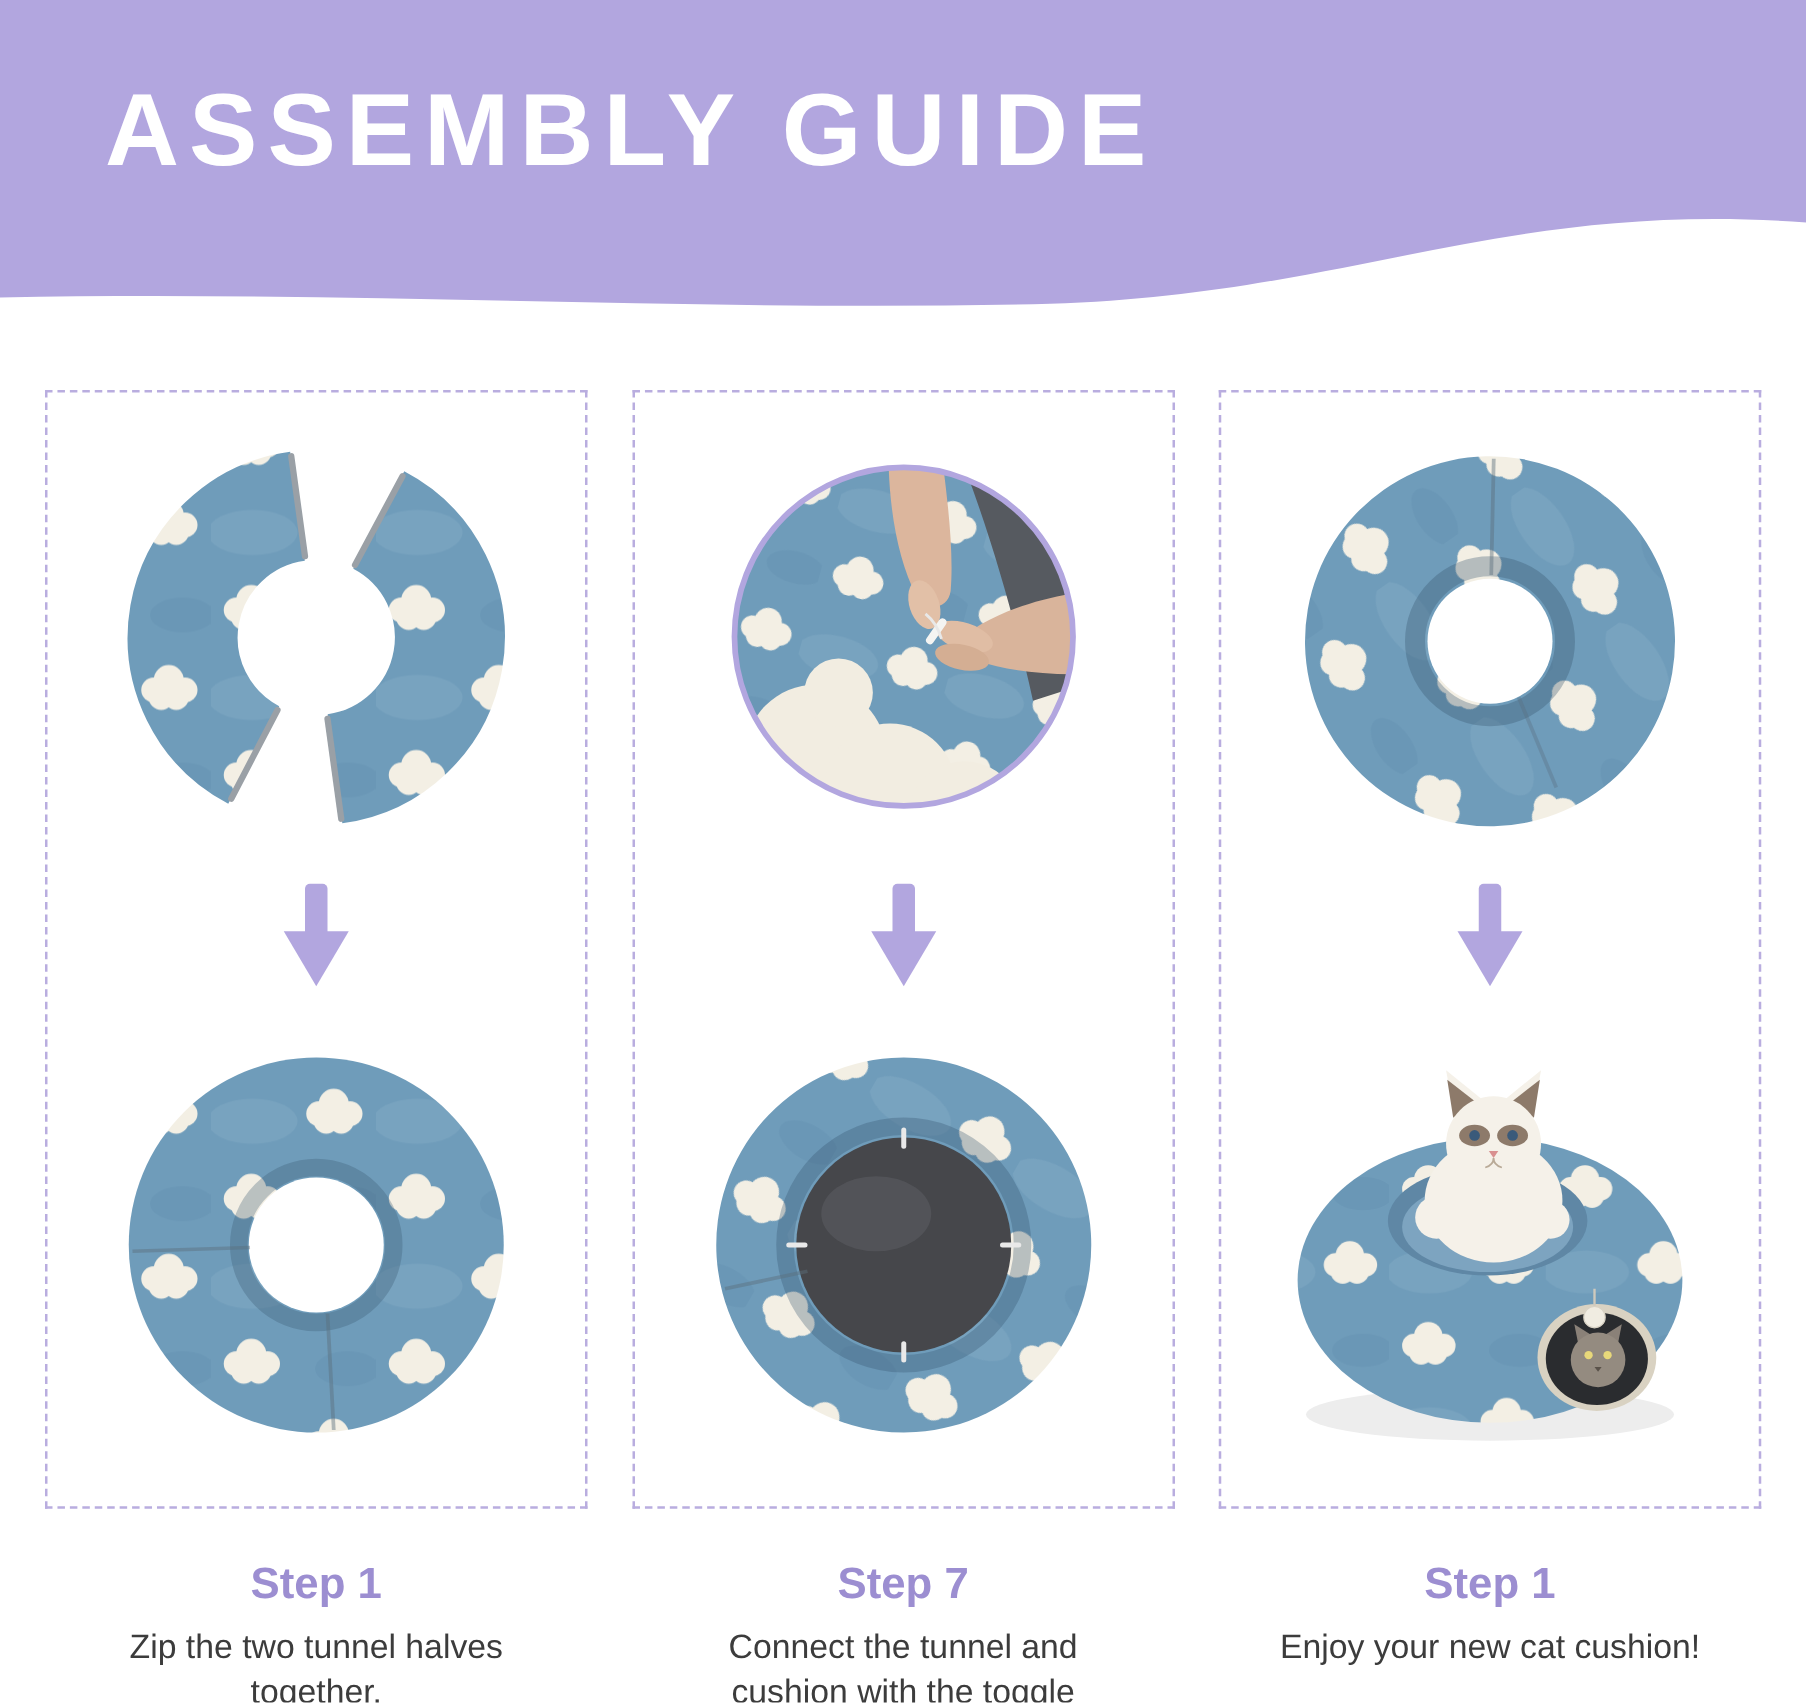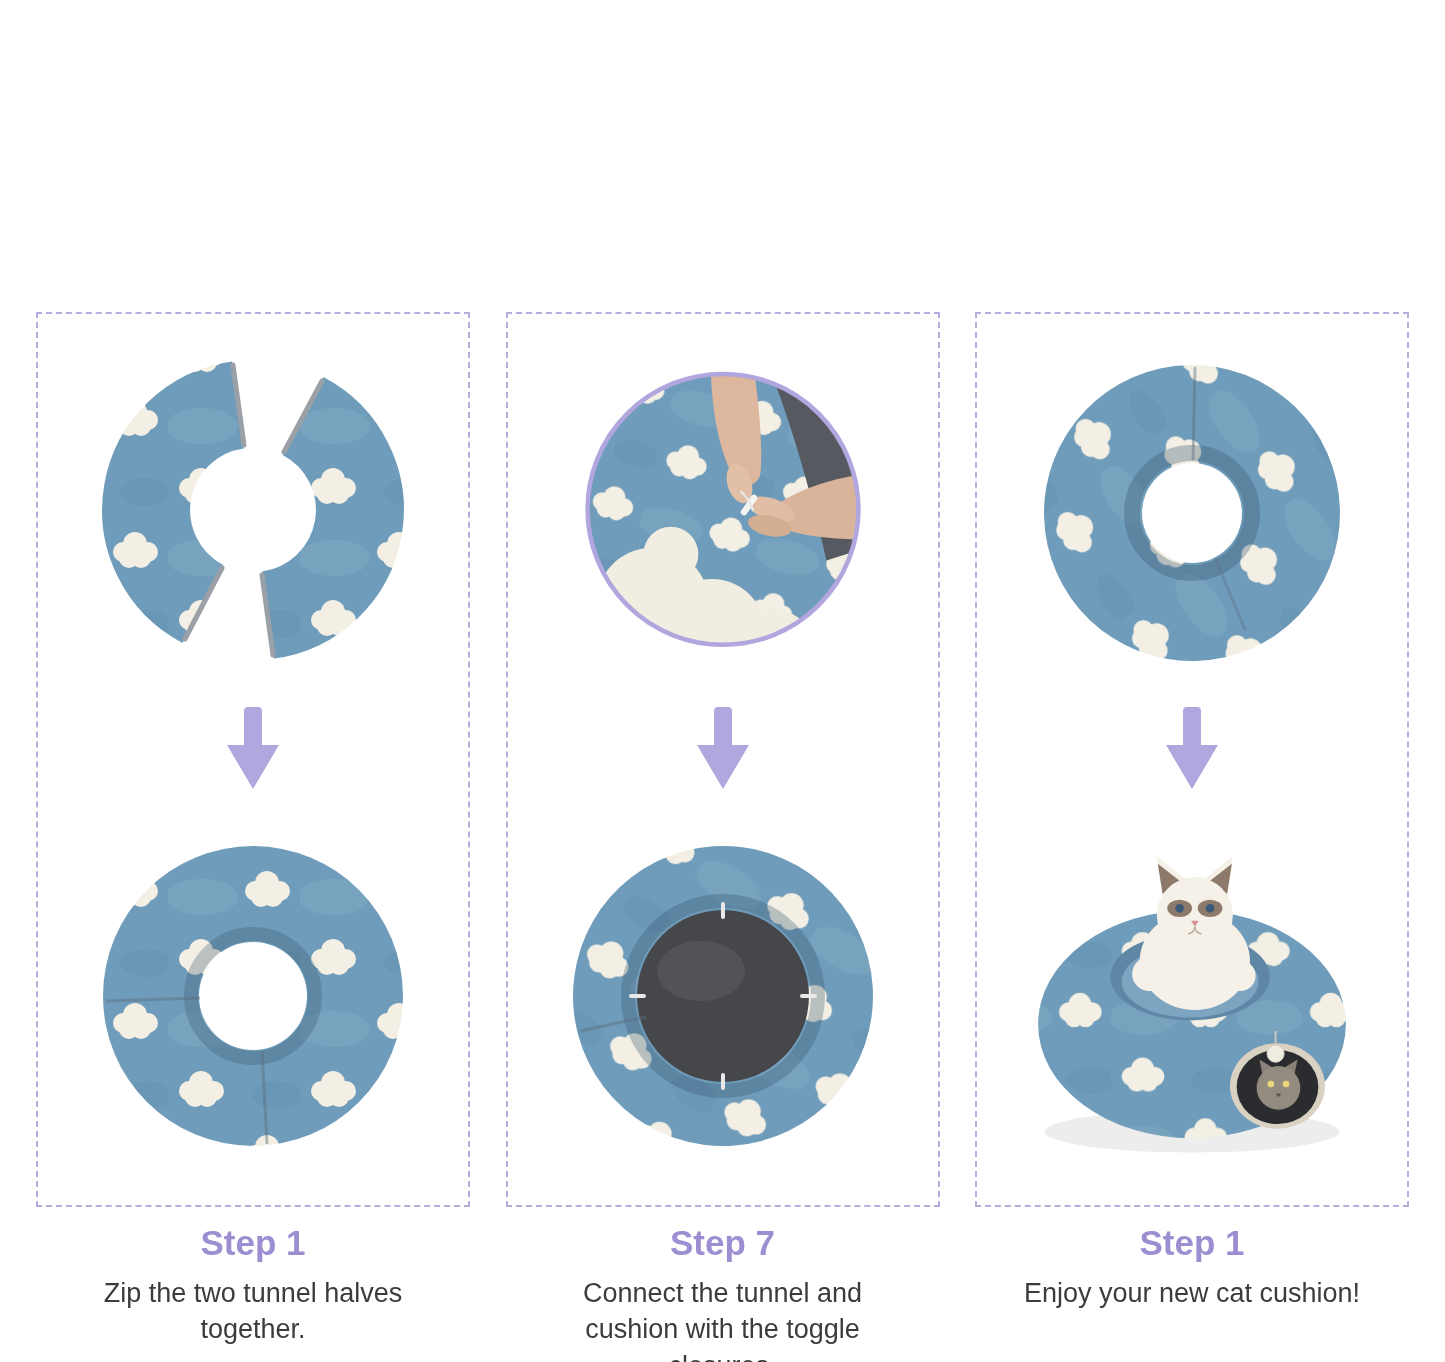--- a/index.html
+++ b/index.html
@@ -14,21 +14,21 @@
 
   .steps-row { position:absolute; top:312px; left:36px; width:1373px;
                display:flex; justify-content:space-between; }
   .step-col { width:434px; display:flex; flex-direction:column; align-items:center; }
   .step-box { width:434px; height:895px; border:2px dashed #b9addf;
               display:flex; flex-direction:column; align-items:center;
               justify-content:space-between; padding:16px 0 24px; }
   .art { display:block; }
   .arrow-wrap { display:flex; align-items:center; justify-content:center; height:96px; }
 
-  .step-label { margin-top:16px; font-size:35px; font-weight:bold; color:#9c8ed1; }
+  .step-label { margin-top:40px; font-size:35px; font-weight:bold; color:#9c8ed1; }
   .step-caption { margin-top:12px; font-size:27px; line-height:1.35; color:#3c3c3c;
                   text-align:center; max-width:372px; }
 </style>
 </head>
 <body>
 
 <svg width="0" height="0" style="position:absolute" aria-hidden="true">
   <defs>
     <g id="cloud" fill="#f3efe4">
       <circle cx="15" cy="20" r="10"></circle>
@@ -42,20 +42,26 @@
       <ellipse cx="34" cy="96" rx="36" ry="18" fill="#82a9c4" opacity="0.5"></ellipse>
       <ellipse cx="110" cy="30" rx="26" ry="14" fill="#628fae" opacity="0.4"></ellipse>
       <use href="#cloud" x="6" y="6"></use>
       <use href="#cloud" x="72" y="70"></use>
     </pattern>
   </defs>
 </svg>
 
 <div class="page">
 
+  <div class="header">
+    <svg width="1445" height="260" viewBox="0 0 1445 260">
+      <path d="M0,0 H1445 V178 C1200,160 1080,236 840,243 C560,250 280,232 0,238 Z" fill="#b2a6df"></path>
+    </svg>
+    <h1 class="title">ASSEMBLY GUIDE</h1>
+  </div>
 
   <div class="steps-row">
 
     <section class="step-col">
       <div class="step-box">
         <svg class="art" width="434" height="366" viewBox="0 0 434 366">
 
           <path d="M167,274 A106,106 0 0 1 202,75" fill="none" stroke="url(#fabric)" stroke-width="88"></path>
 
           <path d="M267,86 A106,106 0 0 1 232,285" fill="none" stroke="url(#fabric)" stroke-width="88"></path>

